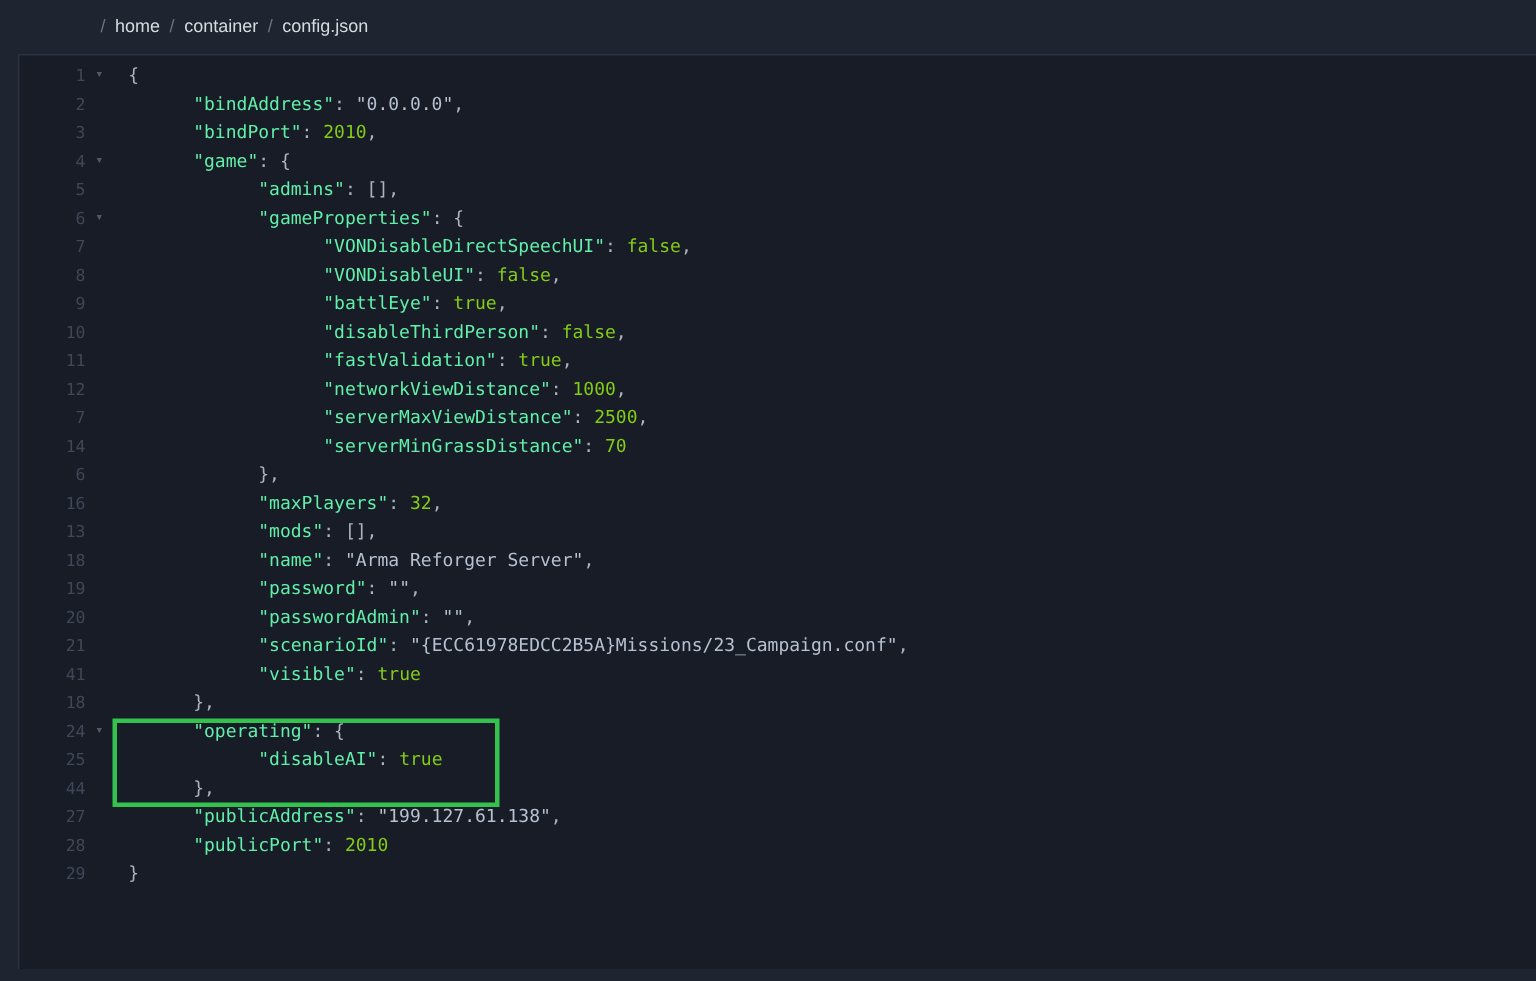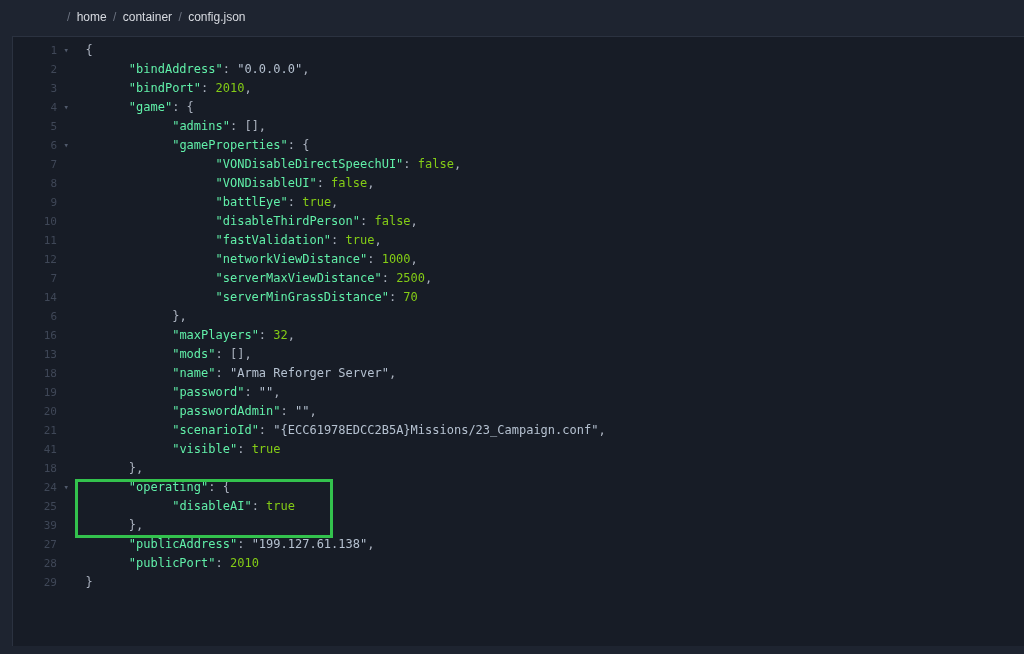--- a/index.html
+++ b/index.html
@@ -116,21 +116,21 @@
       <div class="gline"><span class="num">16</span></div>
       <div class="gline"><span class="num">13</span></div>
       <div class="gline"><span class="num">18</span></div>
       <div class="gline"><span class="num">19</span></div>
       <div class="gline"><span class="num">20</span></div>
       <div class="gline"><span class="num">21</span></div>
       <div class="gline"><span class="num">41</span></div>
       <div class="gline"><span class="num">18</span></div>
       <div class="gline"><span class="num">24</span><span class="fold">▾</span></div>
       <div class="gline"><span class="num">25</span></div>
-      <div class="gline"><span class="num">39</span></div>
+      <div class="gline"><span class="num">44</span></div>
       <div class="gline"><span class="num">27</span></div>
       <div class="gline"><span class="num">28</span></div>
       <div class="gline"><span class="num">29</span></div>
     </div>
   <div class="code" id="code">
       <div class="cline">  <span class="p">{</span></div>
       <div class="cline">        <span class="key">"bindAddress"</span><span class="p">: </span><span class="strv">"0.0.0.0"</span><span class="p">,</span></div>
       <div class="cline">        <span class="key">"bindPort"</span><span class="p">: </span><span class="num">2010</span><span class="p">,</span></div>
       <div class="cline">        <span class="key">"game"</span><span class="p">: {</span></div>
       <div class="cline">              <span class="key">"admins"</span><span class="p">: [],</span></div>

